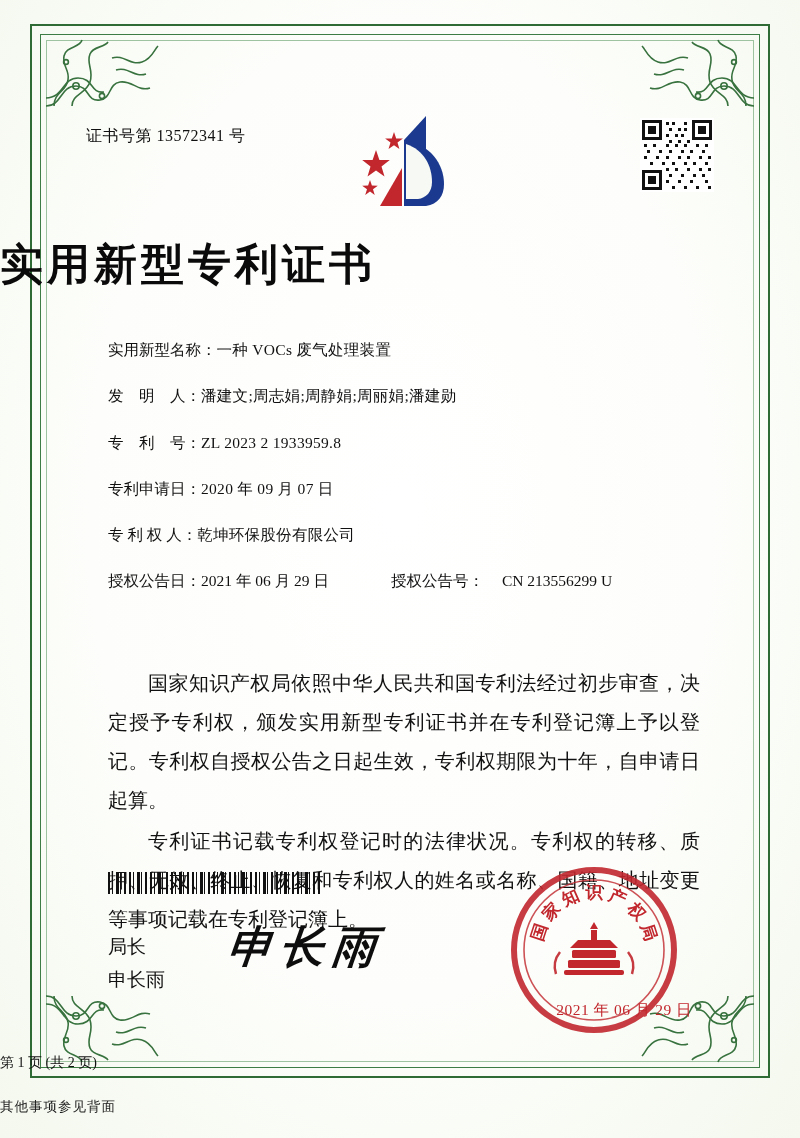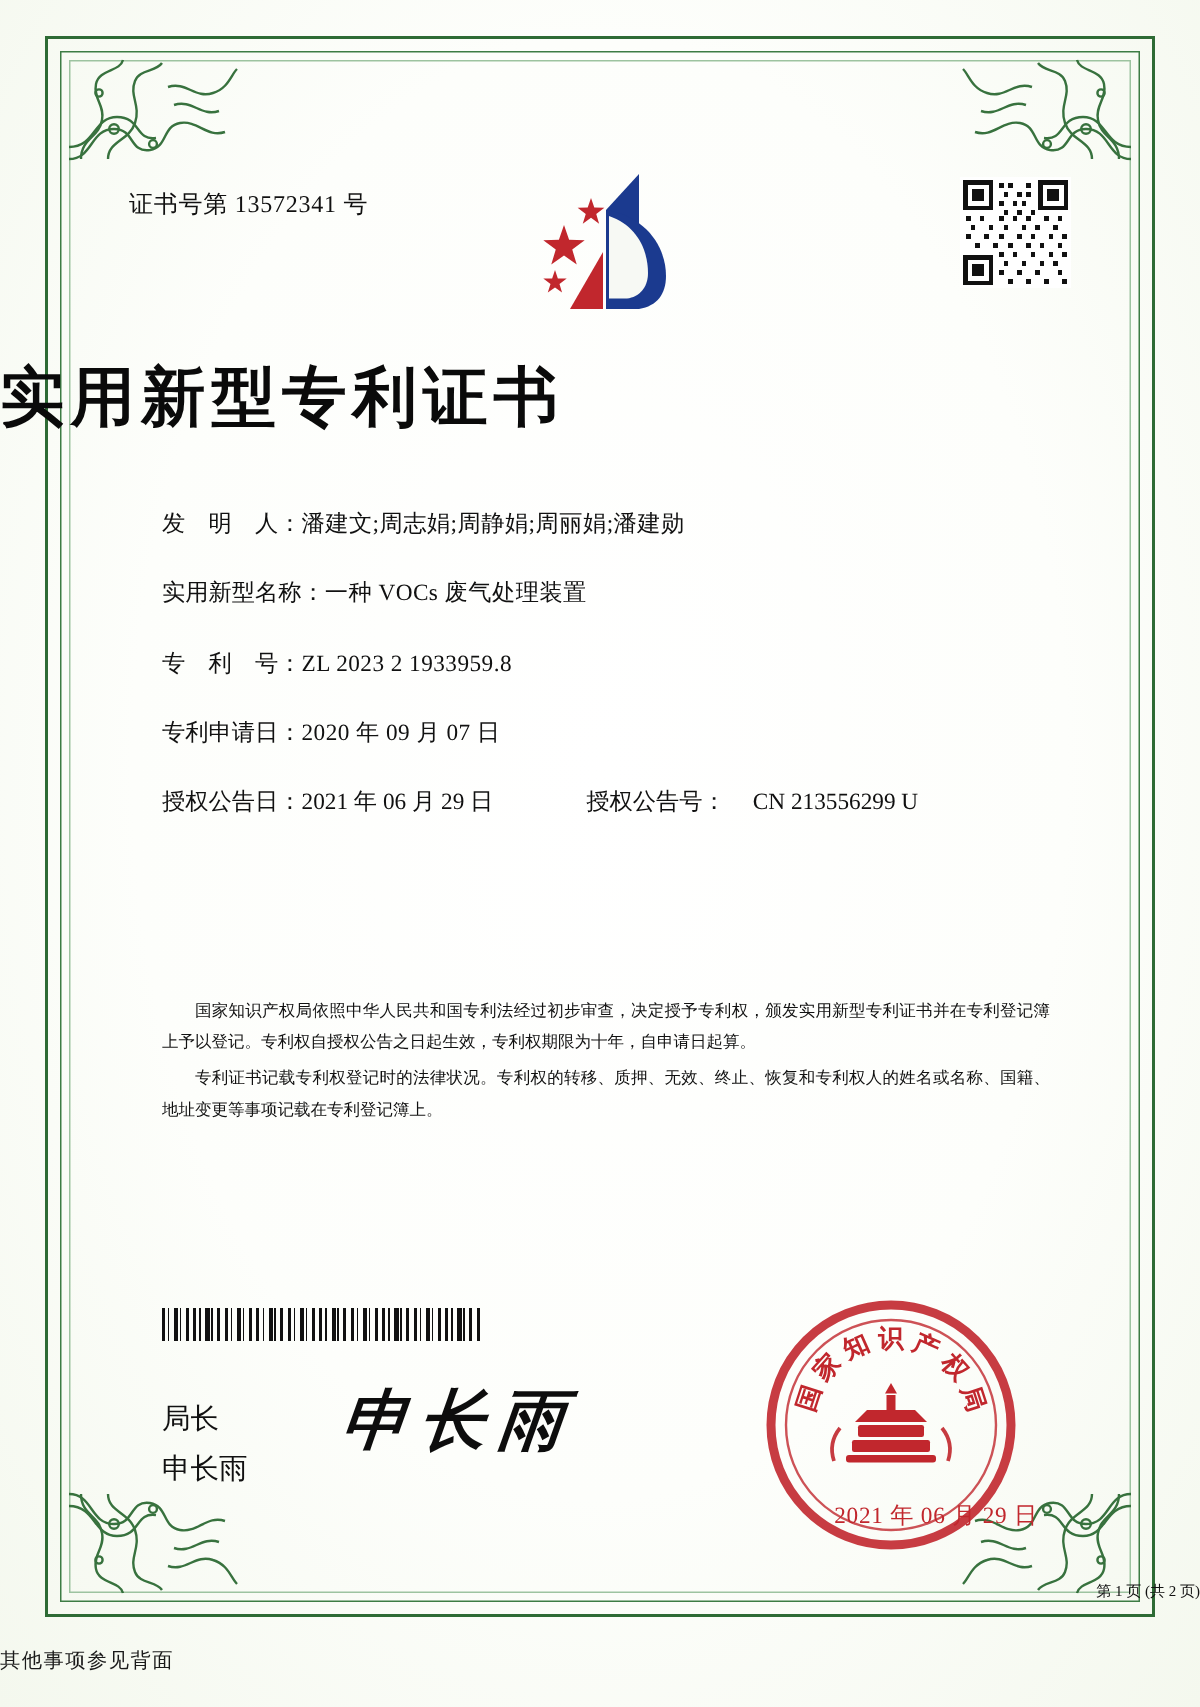--- a/index.html
+++ b/index.html
@@ -131,21 +131,21 @@
   .field-extra-value {
     margin-left: 18px;
   }
 
   
   .body-text {
     position: absolute;
     left: 108px;
     right: 100px;
     top: 664px;
-    font-size: 11px;
+    font-size: 20px;
     line-height: 1.95;
     text-align: justify;
     color: #111;
   }
   .body-text p {
     margin: 0 0 2px 0;
     text-indent: 2em;
   }
 
   
@@ -202,22 +202,22 @@
     font-size: 15.5px;
     color: #c1272d;
     letter-spacing: .5px;
   }
 
   
   .page-no {
     position: absolute;
     left: 0; right: 0;
     top: 1054px;
-    text-align: right;
-    font-size: 10px;
+    text-align: left;
+    font-size: 14px;
     color: #111;
   }
   .footer-note {
     position: absolute;
     left: 0; right: 0;
     top: 1098px;
     text-align: left;
     font-size: 13.5px;
     color: #1a1a1a;
     letter-spacing: 1px;
@@ -368,34 +368,38 @@
           <rect x="56" y="68" width="3" height="3"></rect>
         <rect x="68" y="68" width="3" height="3"></rect>
       </g>
     </svg>
   </div>
 
   <div class="doc-title">实用新型专利证书</div>
 
   <div class="fields">
     <div class="field-row">
+      <span class="field-label">实用新型名称：</span>
+      <span class="field-value">一种 VOCs 废气处理装置</span>
+    </div>
+    <div class="field-row">
       <span class="field-label">发　明　人：</span>
       <span class="field-value">潘建文;周志娟;周静娟;周丽娟;潘建勋</span>
-    </div>
-    <div class="field-row">
-      <span class="field-label">实用新型名称：</span>
-      <span class="field-value">一种 VOCs 废气处理装置</span>
     </div>
     <div class="field-row">
       <span class="field-label">专　利　号：</span>
       <span class="field-value">ZL 2023 2 1933959.8</span>
     </div>
     <div class="field-row">
       <span class="field-label">专利申请日：</span>
       <span class="field-value">2020 年 09 月 07 日</span>
+    </div>
+    <div class="field-row">
+      <span class="field-label">专 利 权 人：</span>
+      <span class="field-value">乾坤环保股份有限公司</span>
     </div>
     <div class="field-row inline-extra">
       <span class="field-label">授权公告日：</span>
       <span>2021 年 06 月 29 日</span>
       <span class="field-extra-label">授权公告号：</span>
       <span class="field-extra-value">CN 213556299 U</span>
     </div>
   </div>
 
   <div class="body-text">

